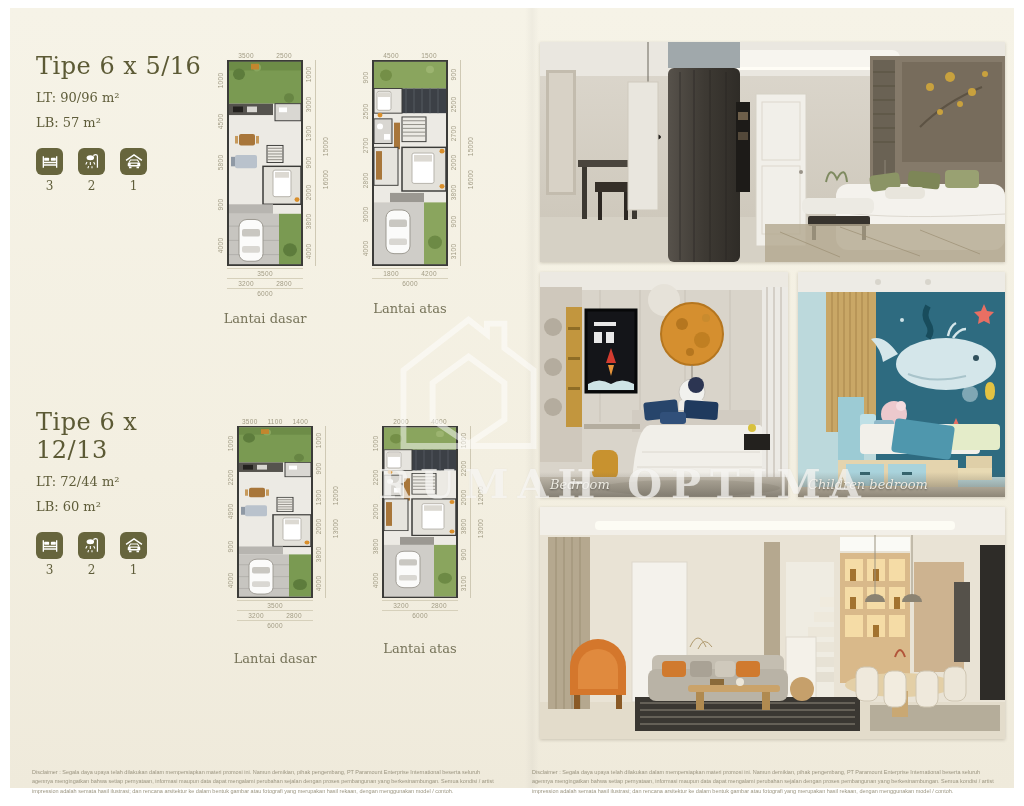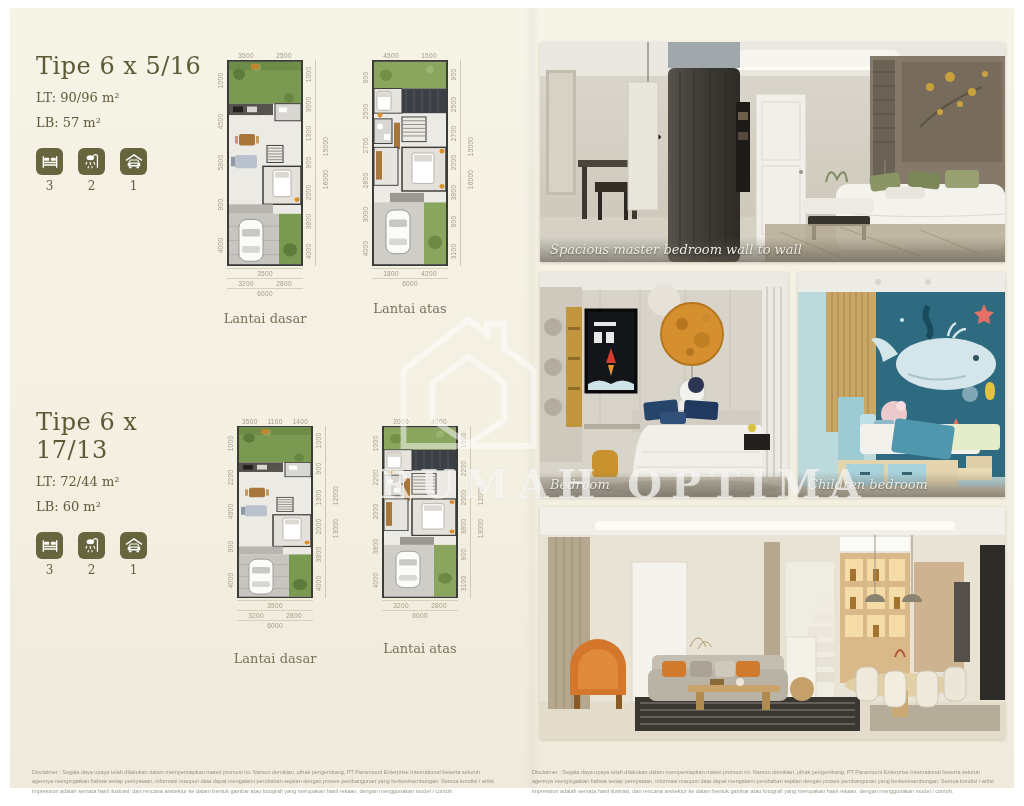--- a/index.html
+++ b/index.html
@@ -101,21 +101,21 @@
               <rect x="15" y="17.5" width="3" height="2" fill="#fff"></rect>
               <rect x="8" y="14" width="8" height="1.6" fill="#67653d"></rect>
             </svg>
           </div>
         <div class="stat-count">1</div>
         </div>
     </div>
   </div>
 
   <div class="type-block" style="top:400px">
-    <div class="type-title">Tipe 6 x 17/13</div>
+    <div class="type-title">Tipe 6 x 12/13</div>
     <div class="type-sub">LT: 72/44 m²</div>
     <div class="type-sub">LB: 60 m²</div>
     <div class="stats">
       <div class="stat">
           <div class="stat-ico">
         <svg viewBox="0 0 24 24">
               <path d="M4 5v14M20 5v14" stroke="#fff" stroke-width="1.6"></path>
               <rect x="5" y="7" width="6" height="3.5" rx="1" fill="#fff"></rect>
               <rect x="13" y="7" width="6" height="3.5" rx="1" fill="#fff"></rect>
               <path d="M4 12.5h16M4 15.5h16" stroke="#fff" stroke-width="1.8"></path>
@@ -593,21 +593,20 @@
       </g>
       <g>
         <rect x="225" y="182" width="240" height="38" fill="#b3a78f" opacity=".8"></rect>
         <g stroke="#9c8f74" opacity=".7">
             <line x1="240" y1="190" x2="300" y2="215"></line>
             <line x1="300" y1="185" x2="380" y2="214"></line>
             <line x1="380" y1="188" x2="440" y2="212"></line>
           </g>
       </g>
     </svg>
-    <div class="photo-caption">Spacious master bedroom wall to wall</div>
   </div>
 
   <div class="photo" style="left:788px; top:264px; width:207px; height:225px">
     <svg viewBox="0 0 207 225" preserveAspectRatio="none">
       <rect width="207" height="225" fill="#bcd9dc"></rect>
       <rect width="207" height="20" fill="#edebe5"></rect>
       <circle cx="80" cy="10" r="3" fill="#d8d5cc"></circle>
         <circle cx="130" cy="10" r="3" fill="#d8d5cc"></circle>
       <g>
         <rect x="28" y="20" width="50" height="140" fill="#c9a766"></rect>

